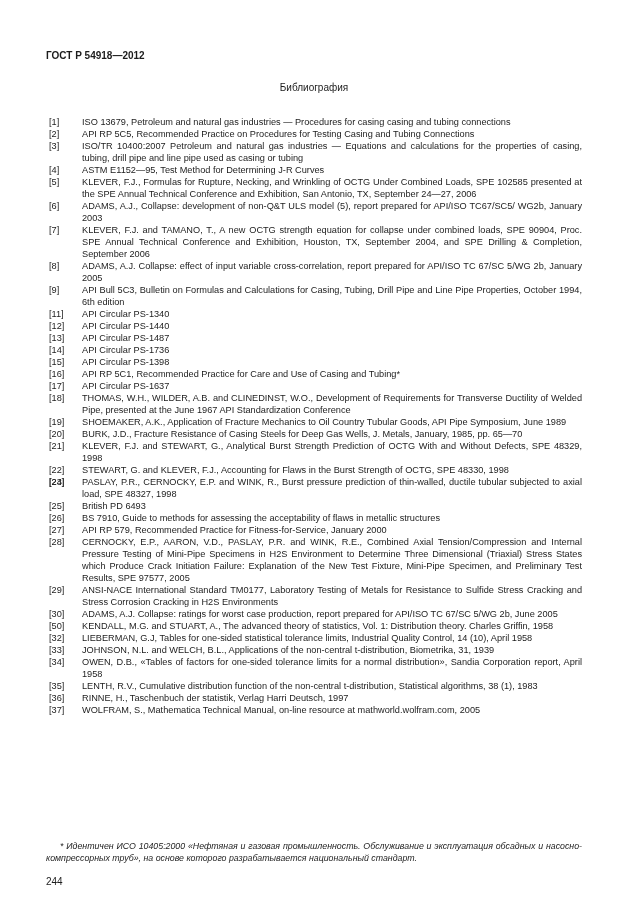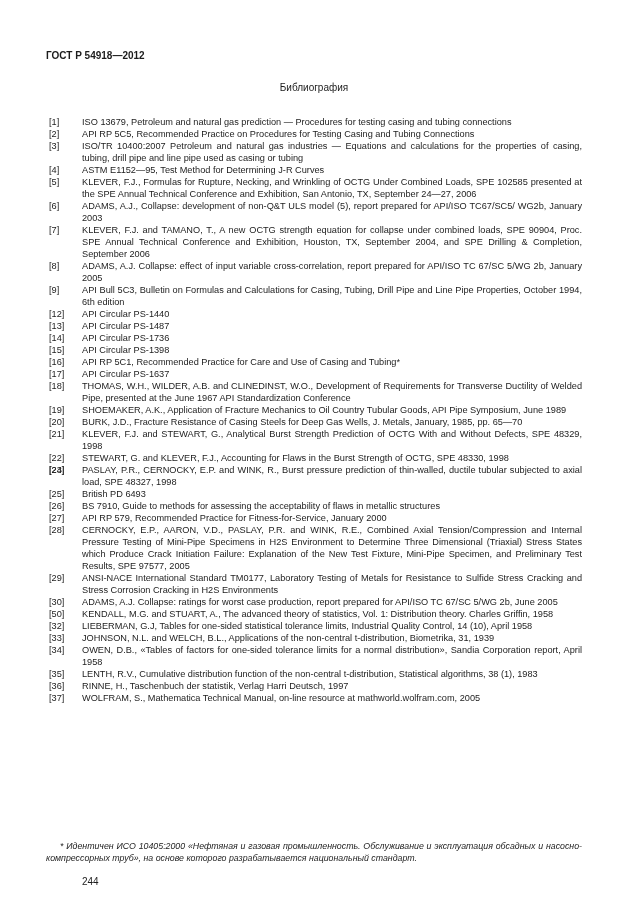--- a/index.html
+++ b/index.html
@@ -53,39 +53,39 @@
     text-align: justify;
     text-indent: 14px;
     font-style: italic;
   }
   .page-number {
     position: absolute;
     left: 46px;
     top: 876px;
     font-size: 10px;
     line-height: 12px;
-    margin-left: 36px;
   }
 </style>
 </head>
 <body>
 
 <div class="page">
   <div class="doc-header">ГОСТ Р 54918—2012</div>
   <div class="doc-title">Библиография</div>
   <div class="references">
-      <div class="ref-row"><span class="ref-num">[1]</span><span class="ref-text">ISO 13679, Petroleum and natural gas prediction — Procedures for testing casing and tubing connections</span></div>
+      <div class="ref-row"><span class="ref-num">[1]</span><span class="ref-text">ISO 13679, Petroleum and natural gas industries — Procedures for casing casing and tubing connections</span></div>
       <div class="ref-row"><span class="ref-num">[2]</span><span class="ref-text">API RP 5C5, Recommended Practice on Procedures for Testing Casing and Tubing Connections</span></div>
       <div class="ref-row"><span class="ref-num">[3]</span><span class="ref-text">ISO/TR 10400:2007 Petroleum and natural  gas  industries — Equations and calculations  for the properties of casing, tubing, drill pipe and line pipe used as casing or tubing</span></div>
       <div class="ref-row"><span class="ref-num">[4]</span><span class="ref-text">ASTM E1152—95, Test Method for Determining J-R Curves</span></div>
       <div class="ref-row"><span class="ref-num">[5]</span><span class="ref-text">KLEVER, F.J., Formulas for Rupture, Necking,  and Wrinkling of OCTG Under  Combined  Loads,  SPE 102585 presented at the SPE Annual Technical Conference and Exhibition, San Antonio, TX, September 24—27, 2006</span></div>
       <div class="ref-row"><span class="ref-num">[6]</span><span class="ref-text">ADAMS, A.J., Collapse: development of non-Q&amp;T ULS model (5), report prepared for API/ISO TC67/SC5/ WG2b, January 2003</span></div>
       <div class="ref-row"><span class="ref-num">[7]</span><span class="ref-text">KLEVER, F.J. and TAMANO, T., A new OCTG strength equation for collapse under combined loads, SPE 90904, Proc. SPE Annual Technical  Conference  and  Exhibition,  Houston, TX,  September  2004,  and SPE  Drilling &amp; Completion, September 2006</span></div>
       <div class="ref-row"><span class="ref-num">[8]</span><span class="ref-text">ADAMS, A.J. Collapse: effect of input variable cross-correlation,  report prepared for API/ISO TC 67/SC 5/WG 2b, January 2005</span></div>
       <div class="ref-row"><span class="ref-num">[9]</span><span class="ref-text">API Bull 5C3, Bulletin on Formulas  and  Calculations  for Casing, Tubing, Drill Pipe and Line  Pipe Properties, October 1994, 6th edition</span></div>
+      <div class="ref-row"><span class="ref-num">[11]</span><span class="ref-text">API Circular PS-1340</span></div>
       <div class="ref-row"><span class="ref-num">[12]</span><span class="ref-text">API Circular PS-1440</span></div>
       <div class="ref-row"><span class="ref-num">[13]</span><span class="ref-text">API Circular PS-1487</span></div>
       <div class="ref-row"><span class="ref-num">[14]</span><span class="ref-text">API Circular PS-1736</span></div>
       <div class="ref-row"><span class="ref-num">[15]</span><span class="ref-text">API Circular PS-1398</span></div>
       <div class="ref-row"><span class="ref-num">[16]</span><span class="ref-text">API RP 5C1, Recommended Practice for Care and Use of Casing and Tubing*</span></div>
       <div class="ref-row"><span class="ref-num">[17]</span><span class="ref-text">API Circular PS-1637</span></div>
       <div class="ref-row"><span class="ref-num">[18]</span><span class="ref-text">THOMAS, W.H., WILDER, A.B. and CLINEDINST, W.O., Development of Requirements for Transverse Ductility of Welded Pipe, presented at the June 1967 API Standardization Conference</span></div>
       <div class="ref-row"><span class="ref-num">[19]</span><span class="ref-text">SHOEMAKER, A.K., Application of Fracture Mechanics to Oil Country Tubular Goods, API Pipe Symposium, June 1989</span></div>
       <div class="ref-row"><span class="ref-num">[20]</span><span class="ref-text">BURK, J.D., Fracture Resistance of Casing Steels for Deep Gas Wells, J. Metals, January, 1985, pp. 65—70</span></div>
       <div class="ref-row"><span class="ref-num">[21]</span><span class="ref-text">KLEVER, F.J.  and STEWART, G.,  Analytical  Burst  Strength Prediction of OCTG With  and  Without Defects, SPE 48329, 1998</span></div>

